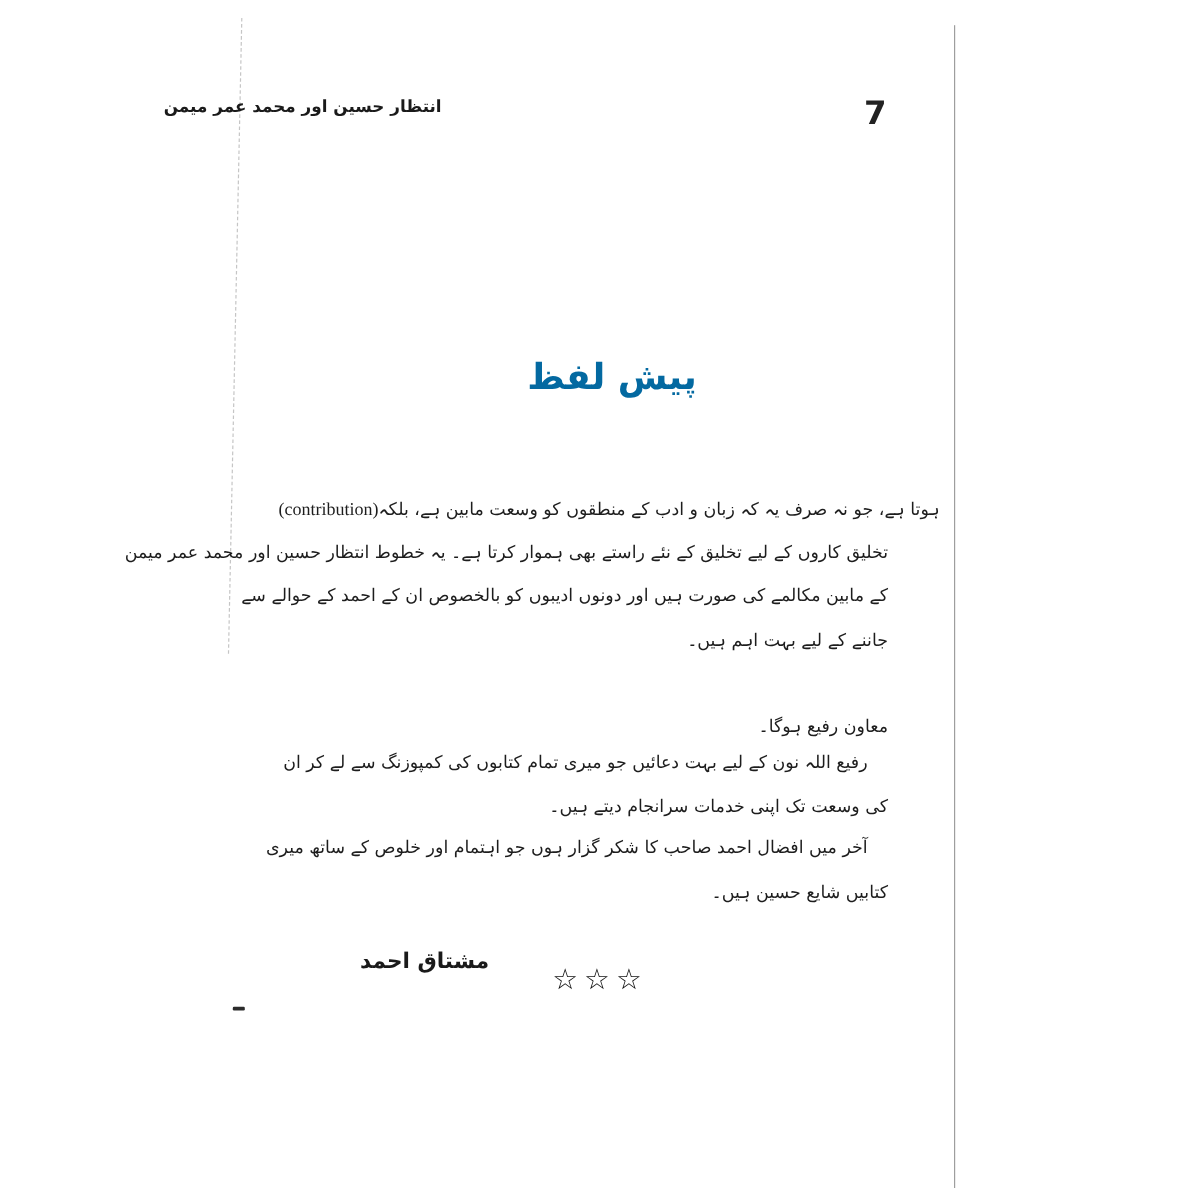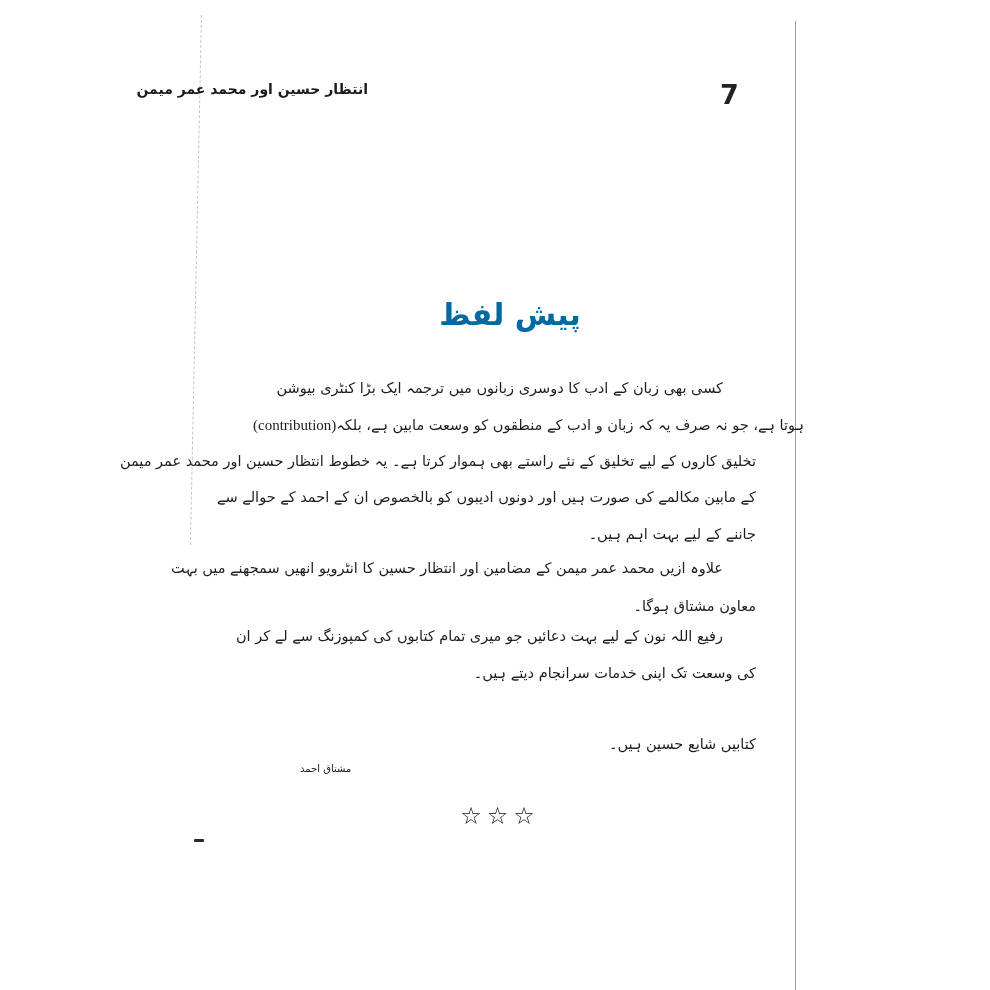--- a/index.html
+++ b/index.html
@@ -76,31 +76,31 @@
     text-align: center;
     direction: rtl;
     font-size: 30px;
     font-weight: bold;
     color: #0369a1;
     white-space: nowrap;
   }
   
   .line {
     position: absolute;
-    right: 234px;
+    right: 250px;
     direction: rtl;
     white-space: nowrap;
     font-size: 14.5px;
     line-height: 30px;
     color: #1d1d1d;
   }
   .line.indent { right: 267px; }
   .line-mixed {
     position: absolute;
-    left: 253px;
+    left: 232px;
     width: 500px;
     display: flex;
     justify-content: space-between;
     align-items: center;
     direction: ltr;
     line-height: 30px;
   }
   .line-mixed .latin {
     font-family: "Liberation Serif", serif;
     font-size: 15px;
@@ -110,25 +110,25 @@
   }
   .line-mixed .urdu {
     direction: rtl;
     white-space: nowrap;
     font-size: 14.5px;
     color: #1d1d1d;
   }
   .signature {
     position: absolute;
     left: 300px;
-    top: 742px;
+    top: 770px;
     direction: rtl;
     white-space: nowrap;
-    font-size: 10px;
-    font-weight: normal;
+    font-size: 18px;
+    font-weight: bold;
     color: #1a1a1a;
   }
   .stars {
     position: absolute;
     left: 395px;
     top: 781px;
     width: 210px;
     text-align: center;
     font-size: 24px;
     letter-spacing: 5px;
@@ -143,34 +143,33 @@
 
   <div class="crease"></div>
   <div class="edge-line"></div>
   <div class="stray-mark"></div>
 
   <div class="running-title">انتظار حسین اور محمد عمر میمن</div>
   <div class="page-number">7</div>
 
   <div class="chapter-heading">پیش لفظ</div>
 
-  <div class="line indent" style="top:352px">کسی بھی زبان کے ادب کا دوسری زبانوں میں ترجمہ ایک بڑا کنٹری بیوشن</div>
   <div class="line-mixed" style="top:389px">
     <span class="latin">(contribution)</span>
     <span class="urdu">ہوتا ہے، جو نہ صرف یہ کہ زبان و ادب کے منطقوں کو وسعت مابین ہے، بلکہ</span>
   </div>
   <div class="line" style="top:425px">تخلیق کاروں کے لیے تخلیق کے نئے راستے بھی ہموار کرتا ہے۔ یہ خطوط انتظار حسین اور محمد عمر میمن</div>
   <div class="line" style="top:461px">کے مابین مکالمے کی صورت ہیں اور دونوں ادیبوں کو بالخصوص ان کے احمد کے حوالے سے</div>
   <div class="line" style="top:498px">جاننے کے لیے بہت اہم ہیں۔</div>
 
-  <div class="line indent" style="top:532px">علاوہ ازیں محمد عمر میمن کے مضامین اور انتظار حسین کا انٹرویو انھیں سمجھنے میں بہت</div>
-  <div class="line" style="top:570px">معاون مشتاق ہوگا۔</div>
+  <div class="line" style="top:570px">معاون رفیع ہوگا۔</div>
 
   <div class="line indent" style="top:600px">رفیع اللہ نون کے لیے بہت دعائیں جو میری تمام کتابوں کی کمپوزنگ سے لے کر ان</div>
   <div class="line" style="top:637px">کی وسعت تک اپنی خدمات سرانجام دیتے ہیں۔</div>
 
+  <div class="line indent" style="top:671px">آخر میں افضال احمد صاحب کا شکر گزار ہوں جو اہتمام اور خلوص کے ساتھ میری</div>
   <div class="line" style="top:708px">کتابیں شایع حسین ہیں۔</div>
 
   <div class="signature">مشتاق احمد</div>
 
   <div class="stars">☆☆☆</div>
 
 </div>
 
 </body></html>

